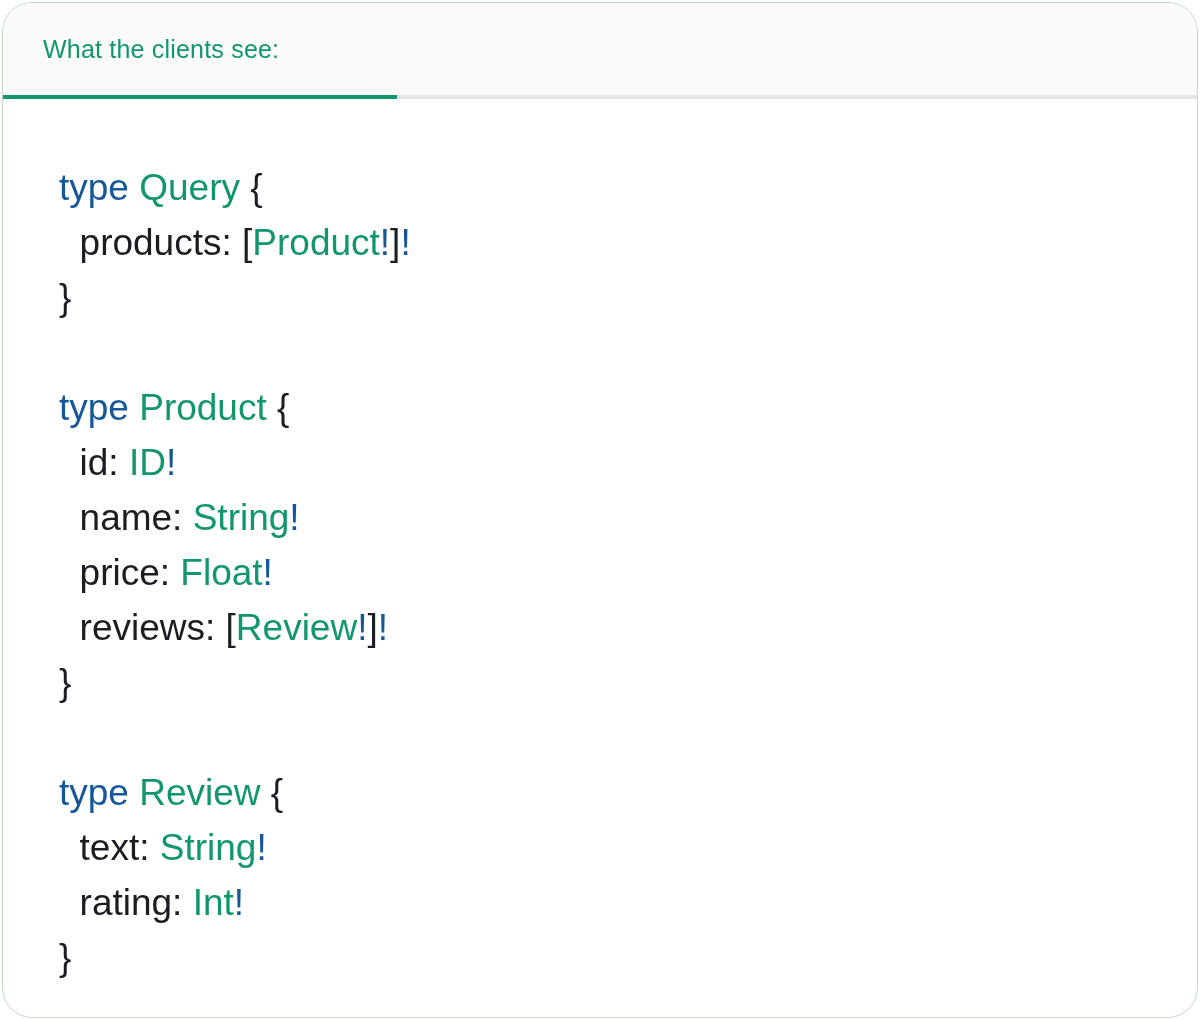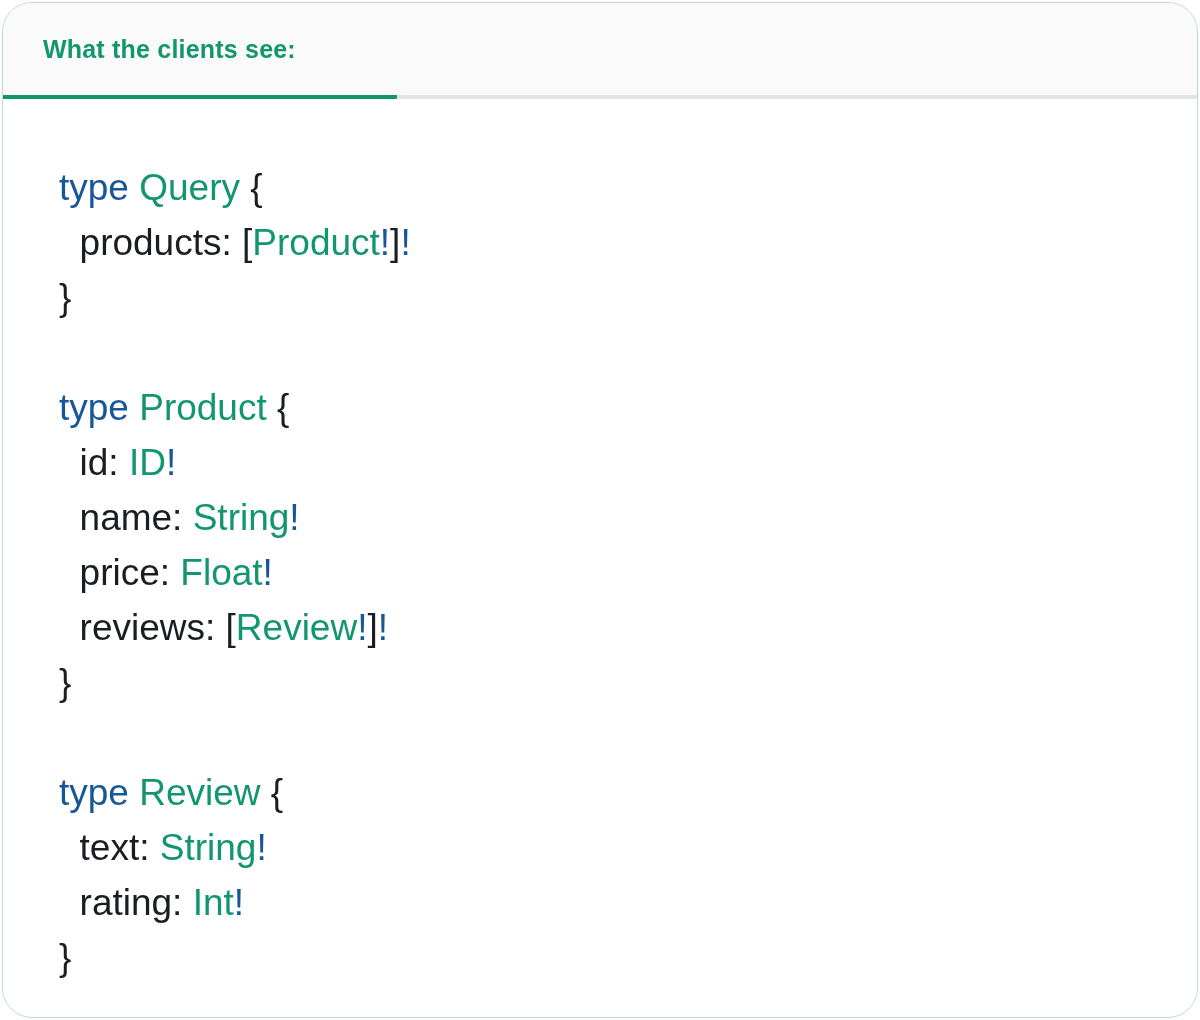--- a/index.html
+++ b/index.html
@@ -33,21 +33,21 @@
     height: 96px;
     background: var(--header-bg);
     border-bottom: 4px solid var(--divider-gray);
     display: flex;
     align-items: center;
     padding: 0 40px;
   }
   .tab-label {
     color: var(--teal);
     font-size: 25px;
-    font-weight: 700;
+    font-weight: 400;
     letter-spacing: 0.2px;
     font-family: "Liberation Sans", sans-serif;
   }
   .tab-underline {
     position: absolute;
     left: 0;
     bottom: -4px;
     width: 394px;
     height: 4px;
     background: var(--teal);

